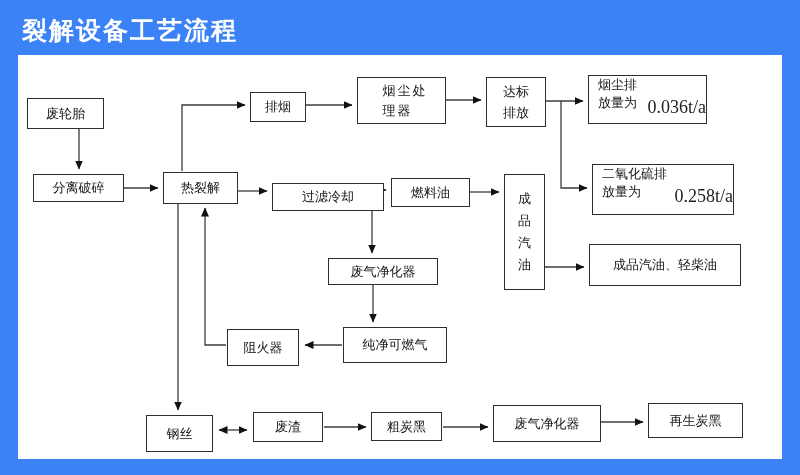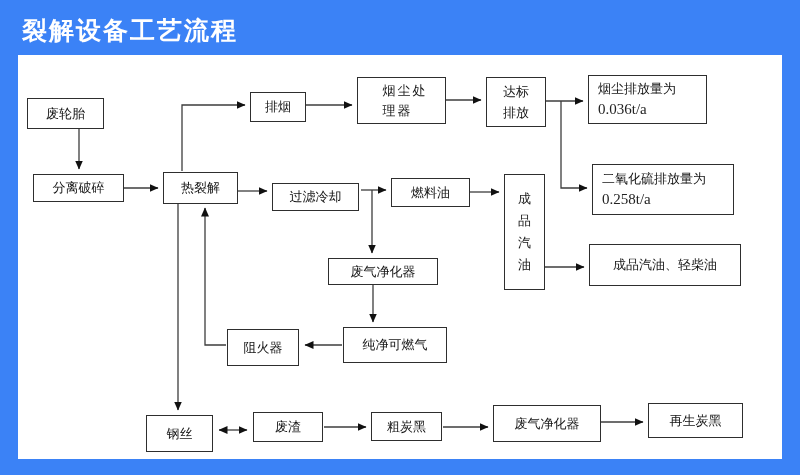--- a/index.html
+++ b/index.html
@@ -24,22 +24,22 @@
   .node {
     position:absolute; background:#ffffff;
     border:1px solid #2e2e2e; color:#141414;
     display:flex; align-items:center; justify-content:center;
     font-size:13px; line-height:1.35; text-align:center;
   }
   .node .wrap2 { display:inline-block; width:2.05em; word-break:break-all; line-height:21px; }
   .node.dustproc { justify-content:center; padding-left:22px; text-align:left; }
   .node.dustproc .wrap4 { display:inline-block; width:4.6em; word-break:break-all; line-height:20px; letter-spacing:2px; }
   .node.vert .vtxt { display:inline-block; width:1.1em; word-break:break-all; line-height:22px; text-align:center; }
-  .node.emis { flex-direction:column; align-items:flex-start; justify-content:center; padding-left:9px; text-align:left; }
-  .node.emis .val { font-family:"Liberation Serif","DejaVu Serif",serif; font-size:15px; margin-top:2px; color:#222; }
+  .node.emis { flex-direction:row; align-items:flex-start; justify-content:center; padding-left:9px; text-align:left; }
+  .node.emis .val { font-family:"Liberation Serif","DejaVu Serif",serif; font-size:18px; margin-top:19px; color:#222; }
 </style>
 </head>
 <body>
 
 <div class="frame">
   <div class="title">裂解设备工艺流程</div>
   <div class="canvas"></div>
 
   <svg class="wires" viewBox="0 0 800 475">
     <defs>
@@ -96,21 +96,21 @@
 
   <div class="node" style="left:486px;top:77px;width:60px;height:50px">
     <span class="wrap2">达标排放</span>
   </div>
 
   <div class="node emis" style="left:588px;top:75px;width:119px;height:49px">
     <span>烟尘排放量为</span>
     <span class="val">0.036t/a</span>
   </div>
 
-  <div class="node" style="left:272px;top:183px;width:87px;height:28px">
+  <div class="node" style="left:272px;top:183px;width:112px;height:28px">
     <span>过滤冷却</span>
   </div>
 
   <div class="node" style="left:391px;top:178px;width:79px;height:29px">
     <span>燃料油</span>
   </div>
 
   <div class="node vert" style="left:504px;top:174px;width:41px;height:116px">
     <span class="vtxt">成品汽油</span>
   </div>

